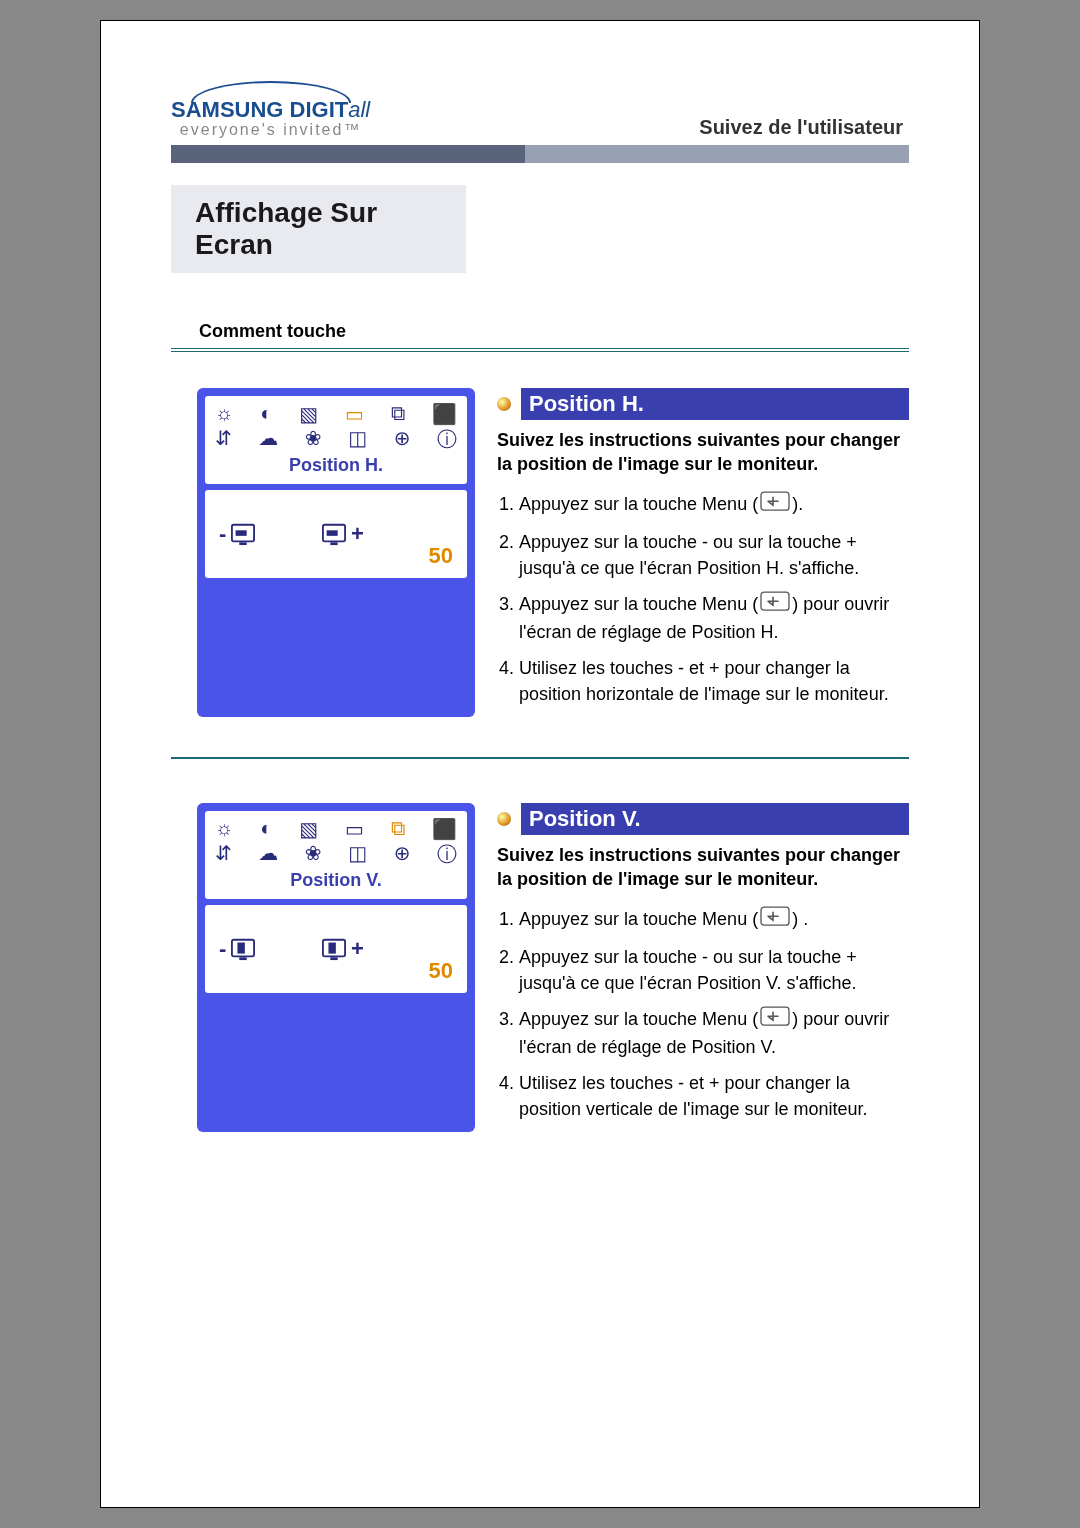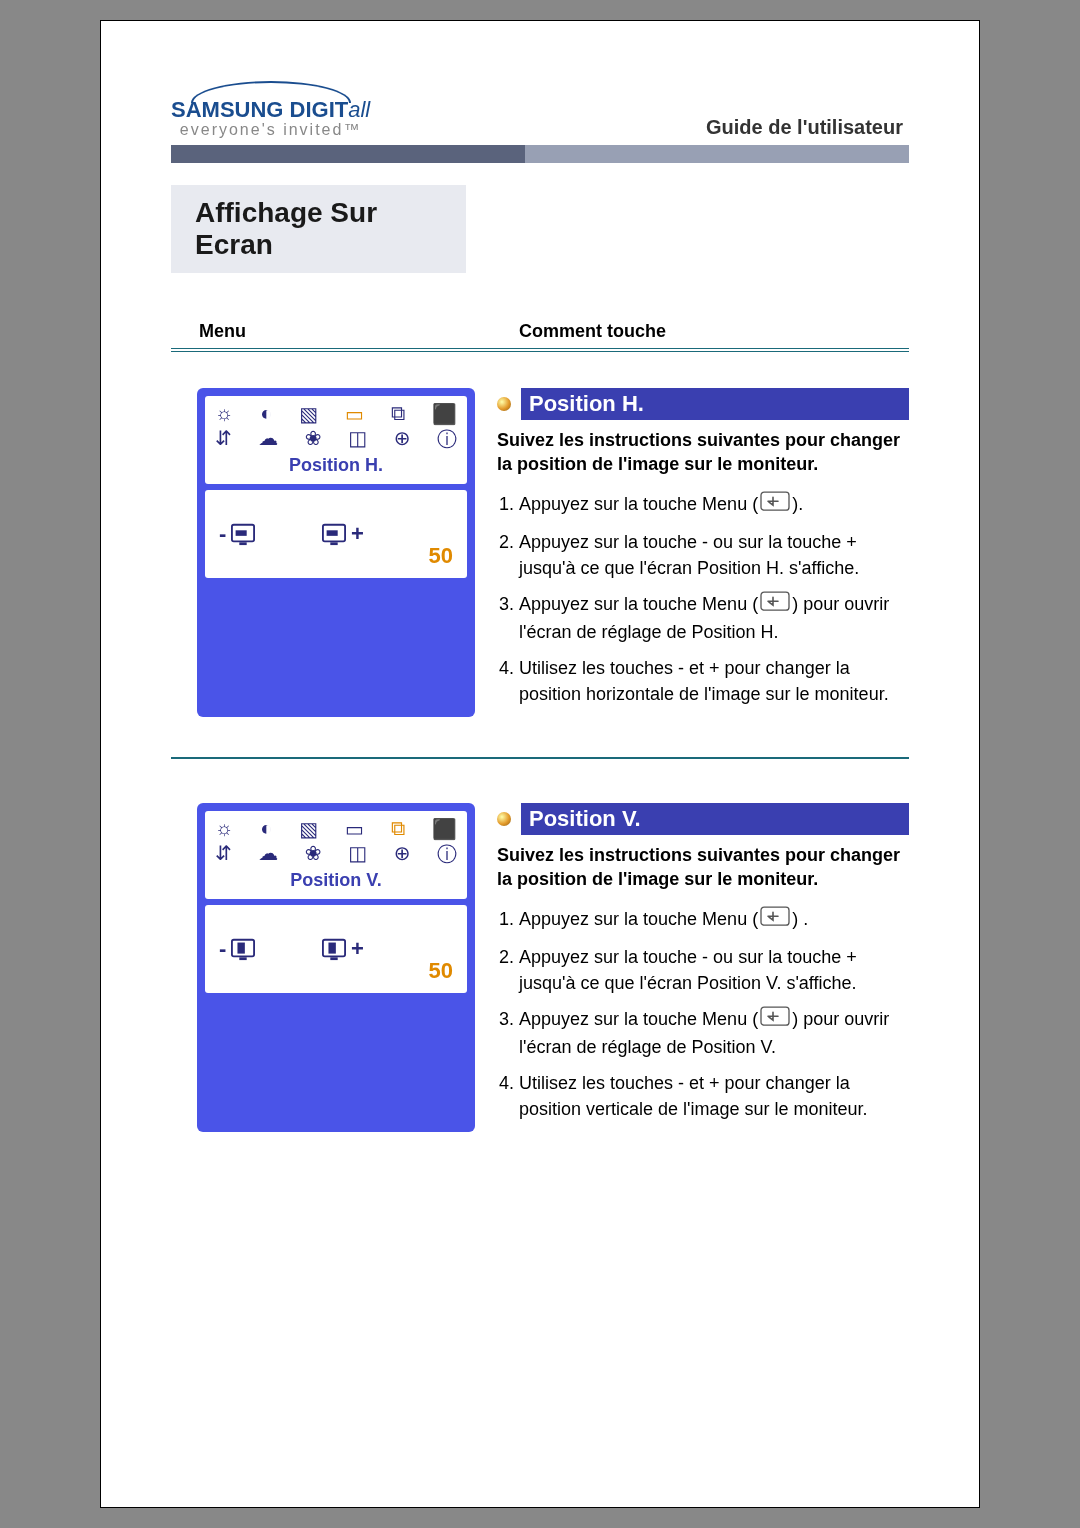--- a/index.html
+++ b/index.html
@@ -216,35 +216,34 @@
 <div class="page">
 
   <div class="header-row">
     <div class="logo">
       <div class="logo-arc"></div>
       <div class="logo-text">
         <span>SAMSUNG DIGIT</span><span class="logo-ital">all</span>
       </div>
       <div class="logo-sub">everyone's invited™</div>
     </div>
-    <div class="guide-title">Guide de l'utilisateur</div>
+    <div class="guide-title">Suivez de l'utilisateur</div>
   </div>
 
   <div class="topbar">
     <div class="topbar-outer">
         <div class="topbar-inner"></div>
       </div>
   </div>
 
   <div class="page-title-block">
     <div class="page-title">Affichage Sur Ecran</div>
   </div>
 
   <div class="col-headers">
-    <div class="col-menu">Menu</div>
     <div class="col-adjust">Comment touche</div>
   </div>
   <div class="dbl-rule"></div>
 
   <div id="sections-root">
       <div class="section">
         <div class="osd-preview">
           <div class="osd-top">
             <div class="osd-icons">
               <span class="">☼</span>

